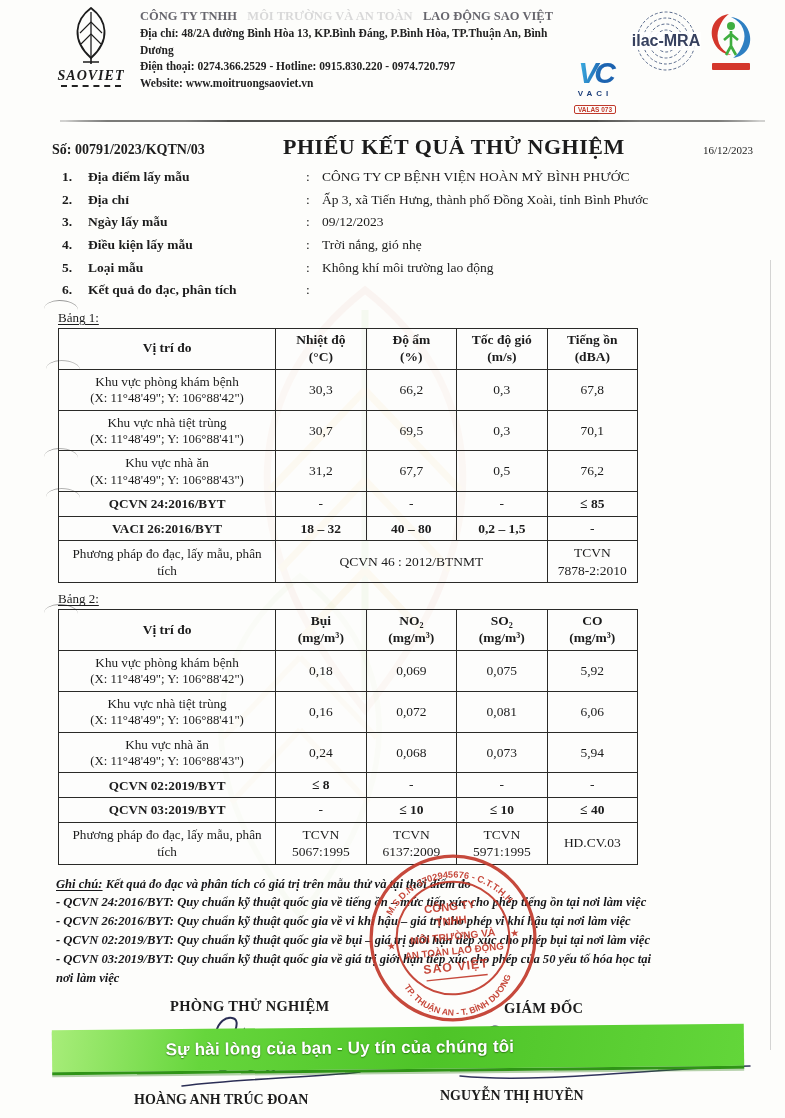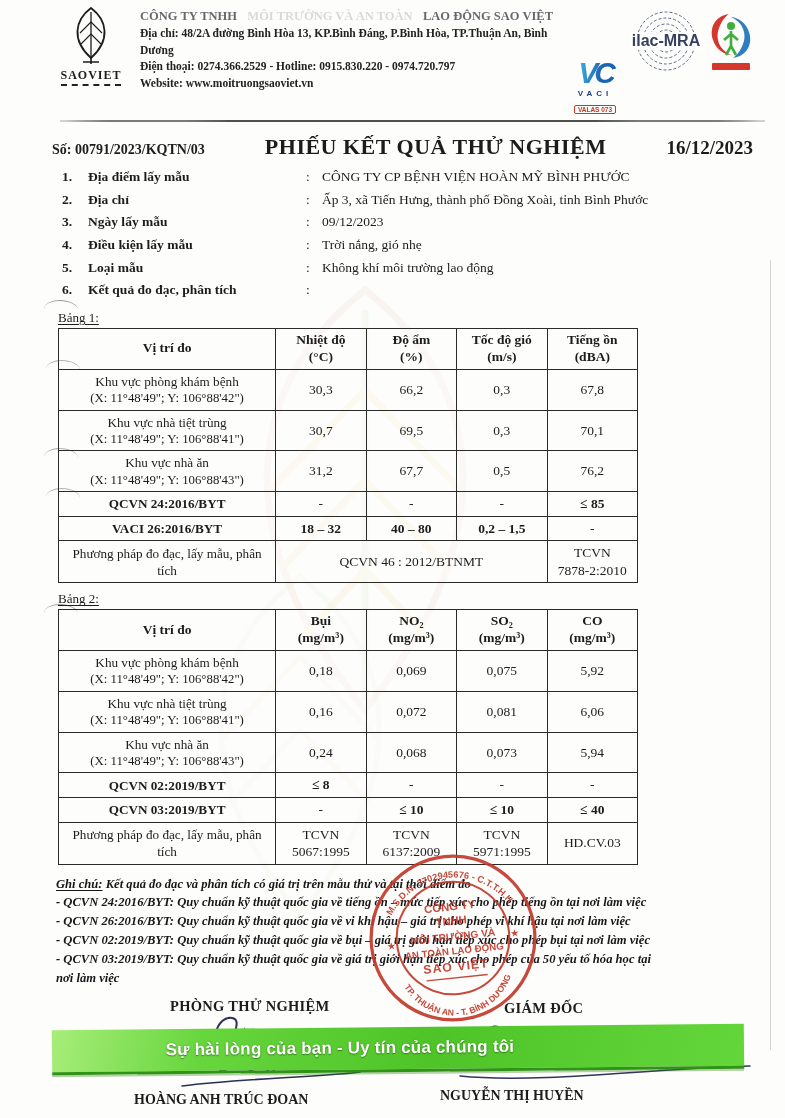--- a/index.html
+++ b/index.html
@@ -12,21 +12,21 @@
   .sheet{position:relative;width:785px;height:1118px;}
 
   
   .watermark{position:absolute;left:150px;top:270px;opacity:.16;z-index:0;pointer-events:none;}
   .watermark2{position:absolute;left:120px;top:560px;opacity:.12;z-index:0;pointer-events:none;}
   .content{position:relative;z-index:2;padding:4px 28px 0 52px;}
 
   
   .hdr{display:flex;align-items:flex-start;gap:10px;padding-top:2px;}
   .hdr-logo{width:78px;text-align:center;flex:none;}
-  .hdr-logo .lg-name{font-weight:bold;font-size:12px;letter-spacing:1px;margin-top:-4px;}
+  .hdr-logo .lg-name{font-weight:bold;font-size:14px;letter-spacing:1px;margin-top:-4px;font-style:italic;}
   .hdr-logo .lg-dots{border-bottom:2px dashed #222;width:60px;margin:1px auto 0;}
   .hdr-info{flex:1;font-size:11.5px;line-height:1.45;padding-top:1px;}
   .company-line{font-weight:bold;font-size:12.5px;white-space:nowrap;display:flex;justify-content:space-between;color:#35343e;}
   .company-line .faded{opacity:.18;}
   .company-line .dim{opacity:.75;}
   .hdr-info .infoline{font-weight:bold;color:#222;}
   .hdr-badges{display:flex;align-items:flex-start;gap:8px;flex:none;padding-top:4px;}
   .vaci{width:64px;text-align:center;margin-top:48px;}
   .vaci-mark{font-style:italic;font-weight:bold;font-size:30px;line-height:30px;
     background:linear-gradient(100deg,#41b9e8 20%,#1c63b0 60%);-webkit-background-clip:text;background-clip:text;color:transparent;
@@ -39,21 +39,21 @@
     font-family:"Liberation Sans",sans-serif;font-weight:bold;font-size:16px;color:#37415f;padding:0 1px;white-space:nowrap;}
   .vim{width:52px;height:62px;flex:none;position:relative;}
   .vim-tag{position:absolute;left:7px;bottom:2px;width:38px;height:7px;background:#d4372c;border-radius:1px;}
 
   .rule{border:none;border-top:2.5px solid #50504e;margin:4px 0 0 8px;width:705px;border-radius:40%;}
 
   
   .title-row{display:flex;align-items:baseline;margin-top:12px;}
   .doc-no{font-weight:bold;font-size:14px;white-space:nowrap;}
   .doc-title{flex:1;text-align:center;font-weight:bold;font-size:22px;letter-spacing:.5px;}
-  .doc-date{font-weight:bold;font-size:19px;white-space:nowrap;padding-right:4px;}
+  .doc-date{font-weight:normal;font-size:11px;white-space:nowrap;padding-right:4px;}
 
   
   .items{margin-top:6px;}
   .item{display:flex;font-size:13.5px;line-height:1.68;}
   .item .num{width:26px;font-weight:bold;flex:none;padding-left:10px;}
   .item .lbl{width:218px;font-weight:bold;flex:none;}
   .item .col{width:16px;flex:none;}
   .item .val{flex:1;}
 
   

